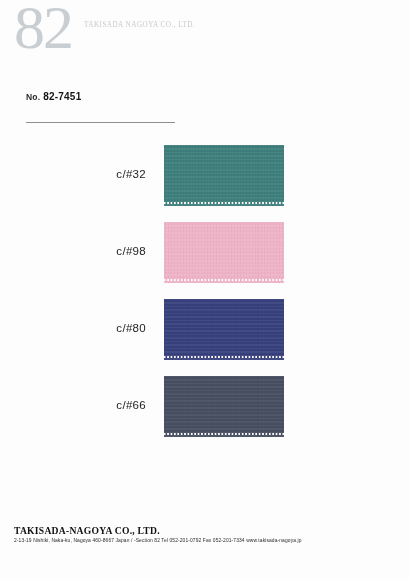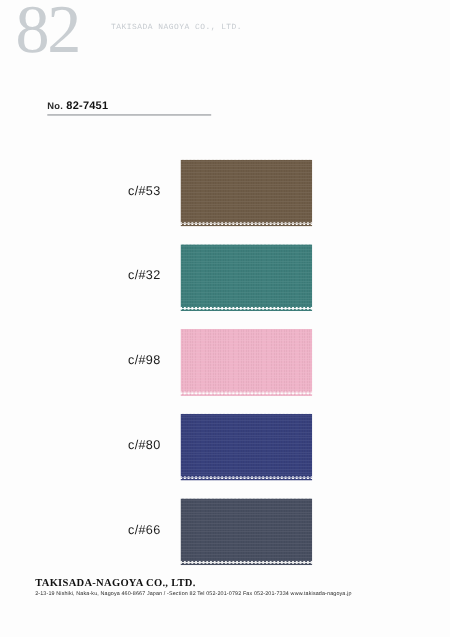--- a/index.html
+++ b/index.html
@@ -37,40 +37,39 @@
     font-family: "Liberation Serif", serif;
     font-size: 62px;
     line-height: 1;
     color: #c9ced2;
     letter-spacing: -2px;
     font-weight: 400;
     user-select: none;
   }
   .logo-company {
     position: absolute;
-    left: 101px;
+    left: 84px;
     top: 21px;
-    font-family: Liberation Mono, monospace;
+    font-family: Liberation Serif, serif;
     font-size: 7.2px;
     letter-spacing: 0.45px;
     color: #c5cacf;
     white-space: nowrap;
   }
 
   
   .product-no {
     position: absolute;
     left: 26px;
     top: 91px;
     display: flex;
     align-items: baseline;
     border-bottom: 1.6px solid #8d9195;
-    padding-bottom: 2px;
+    padding-bottom: 20px;
     padding-right: 94px;
-    margin-left: 17px;
   }
   .product-no-prefix {
     font-size: 8.5px;
     font-weight: bold;
     color: #2b2b2b;
     margin-right: 3px;
     letter-spacing: 0.2px;
   }
   .product-no-value {
     font-size: 10px;
@@ -149,21 +148,21 @@
     width: 118px;
     height: 60px;
     background: rgba(120,120,125,0.16);
     filter: blur(2px);
     z-index: -1;
   }
 
   
   .footer {
     position: absolute;
-    left: 32px;
+    left: 14px;
     top: 525px;
     width: 370px;
   }
   .footer-company {
     font-family: "Liberation Serif", serif;
     font-size: 9.6px;
     font-weight: bold;
     color: #111111;
     letter-spacing: 0.25px;
     margin-bottom: 2px;
@@ -185,31 +184,20 @@
     <div class="logo-company">TAKISADA NAGOYA CO., LTD.</div>
   </div>
 
   <div class="product-no">
     <span class="product-no-prefix">No.</span>
     <span class="product-no-value">82-7451</span>
   </div>
 
   <div class="swatch-list">
       <div class="swatch-row">
-        <div class="swatch-label">c/#53</div>
-        <div class="swatch-wrap">
-          <div class="swatch-shadow"></div>
-          <div class="swatch">
-            <div class="swatch-inner" style="background: rgb(110, 92, 71);">
-              <div class="swatch-texture"></div>
-            </div>
-          </div>
-        </div>
-      </div>
-      <div class="swatch-row">
         <div class="swatch-label">c/#32</div>
         <div class="swatch-wrap">
           <div class="swatch-shadow"></div>
           <div class="swatch">
             <div class="swatch-inner" style="background: rgb(62, 126, 123);">
               <div class="swatch-texture"></div>
             </div>
           </div>
         </div>
       </div>

